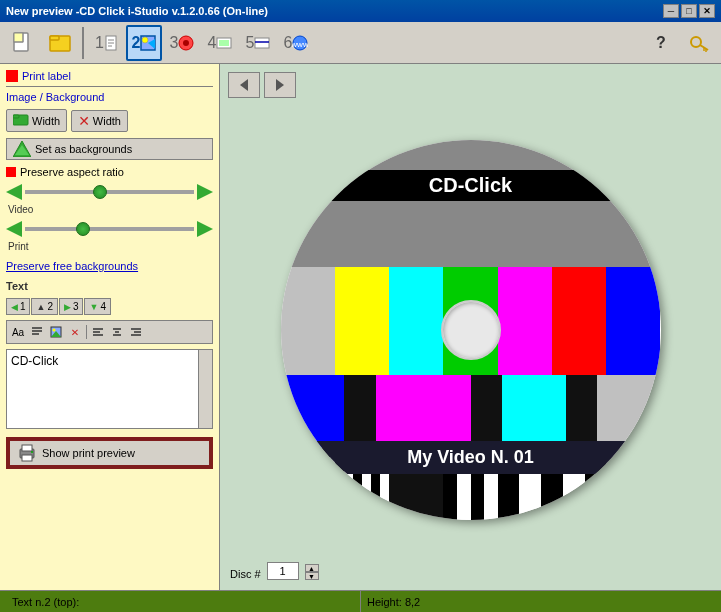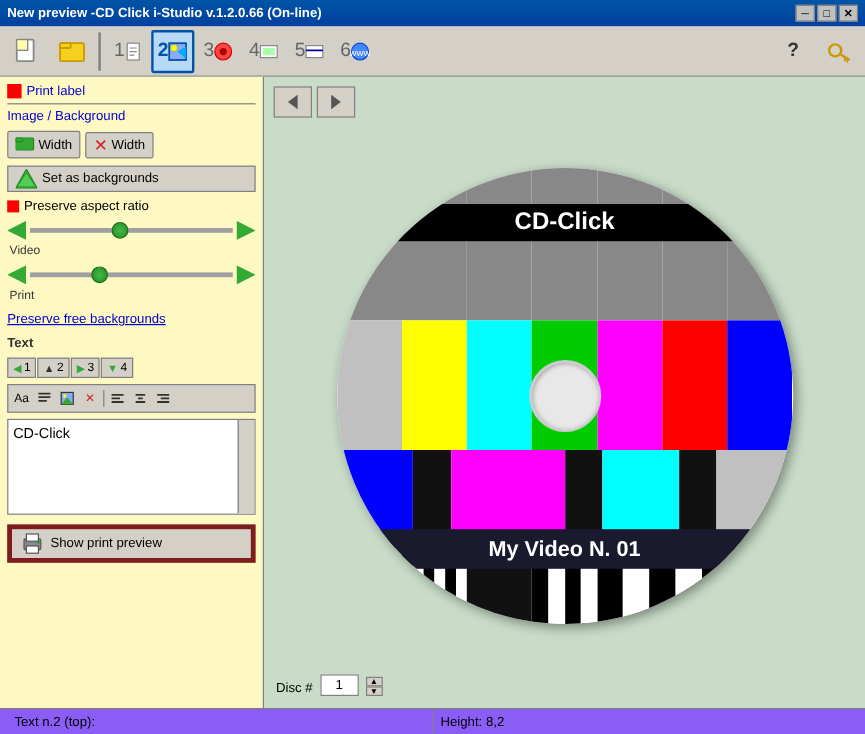--- a/index.html
+++ b/index.html
@@ -379,21 +379,21 @@
       display: flex;
       align-items: center;
       justify-content: center;
       cursor: pointer;
       line-height: 1;
     }
 
     
     .status-bar {
       height: 22px;
-      background: #8b5cf6;
+      background: #4d7c0f;
       border-top: 1px solid #808080;
       display: flex;
       align-items: center;
       padding: 0 6px;
       gap: 0;
       font-size: 11px;
     }
     .status-section {
       flex: 1;
       padding: 0 6px;

